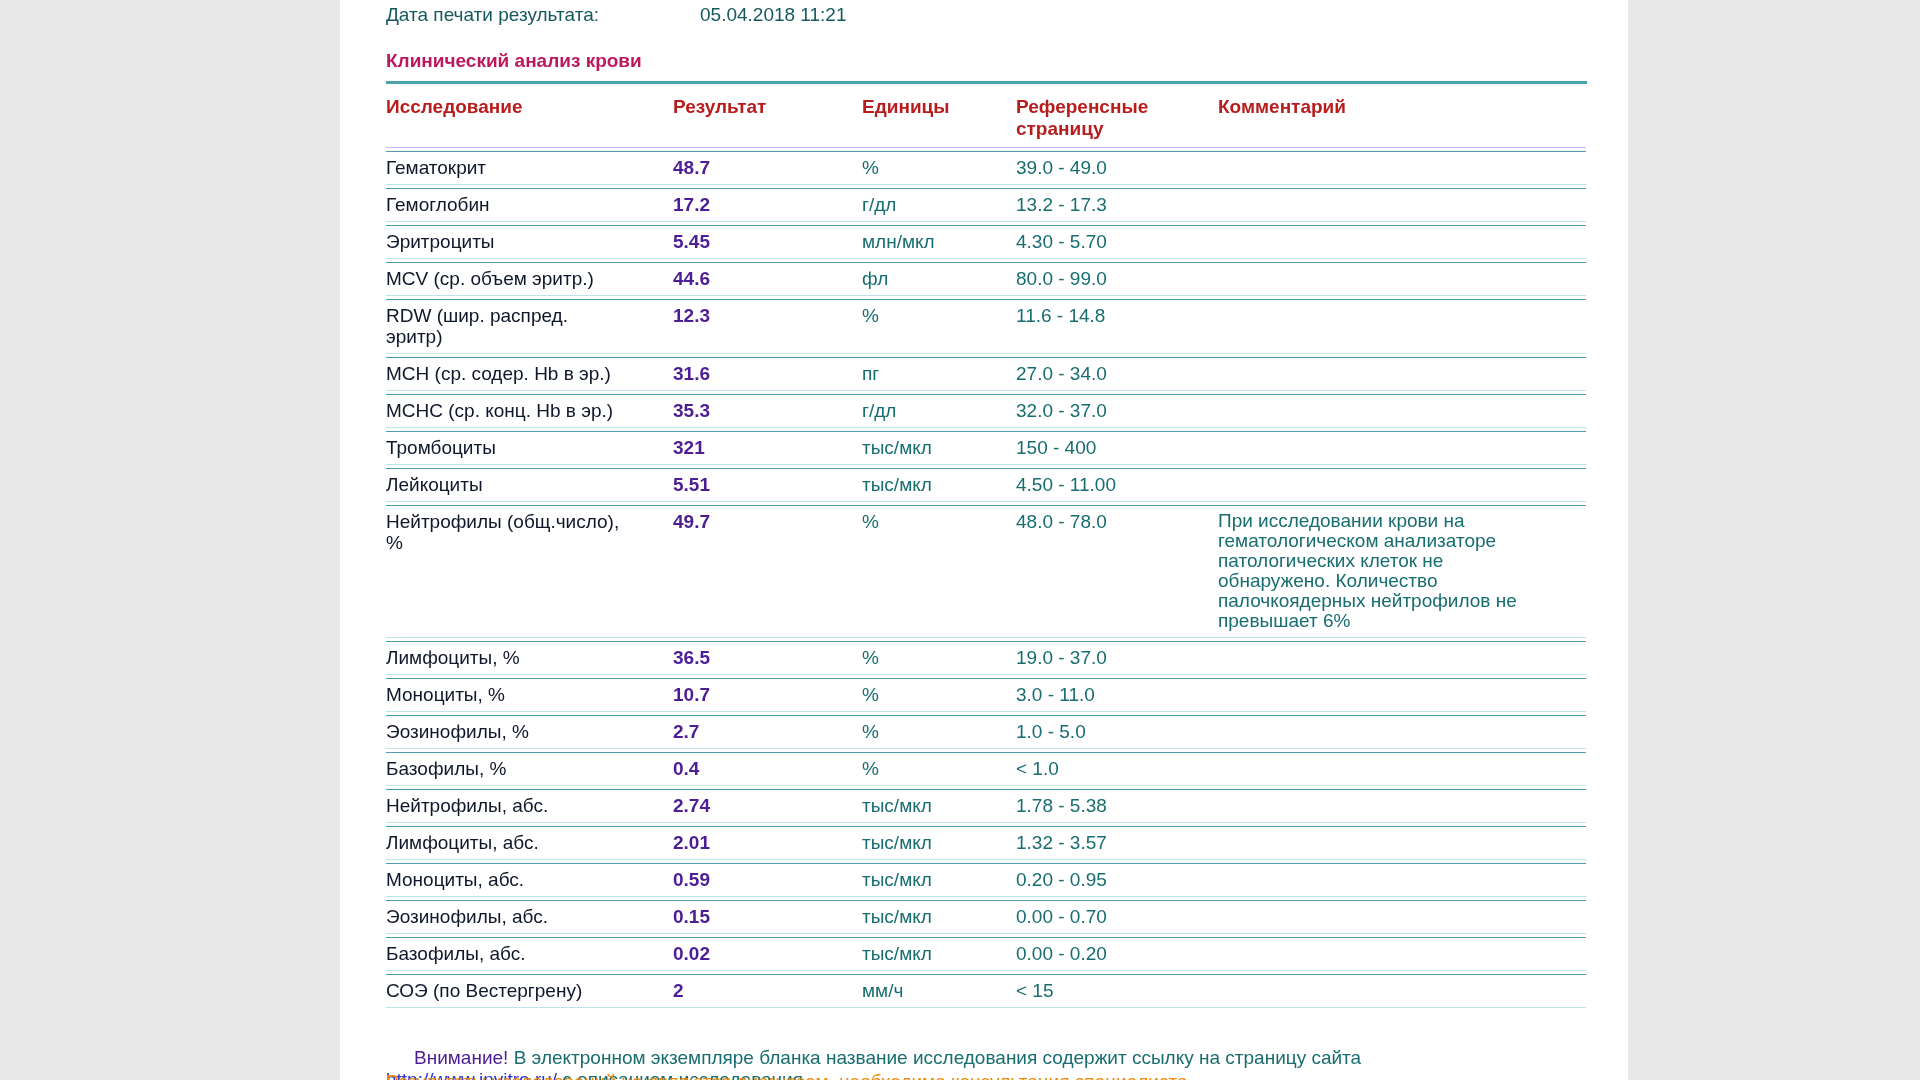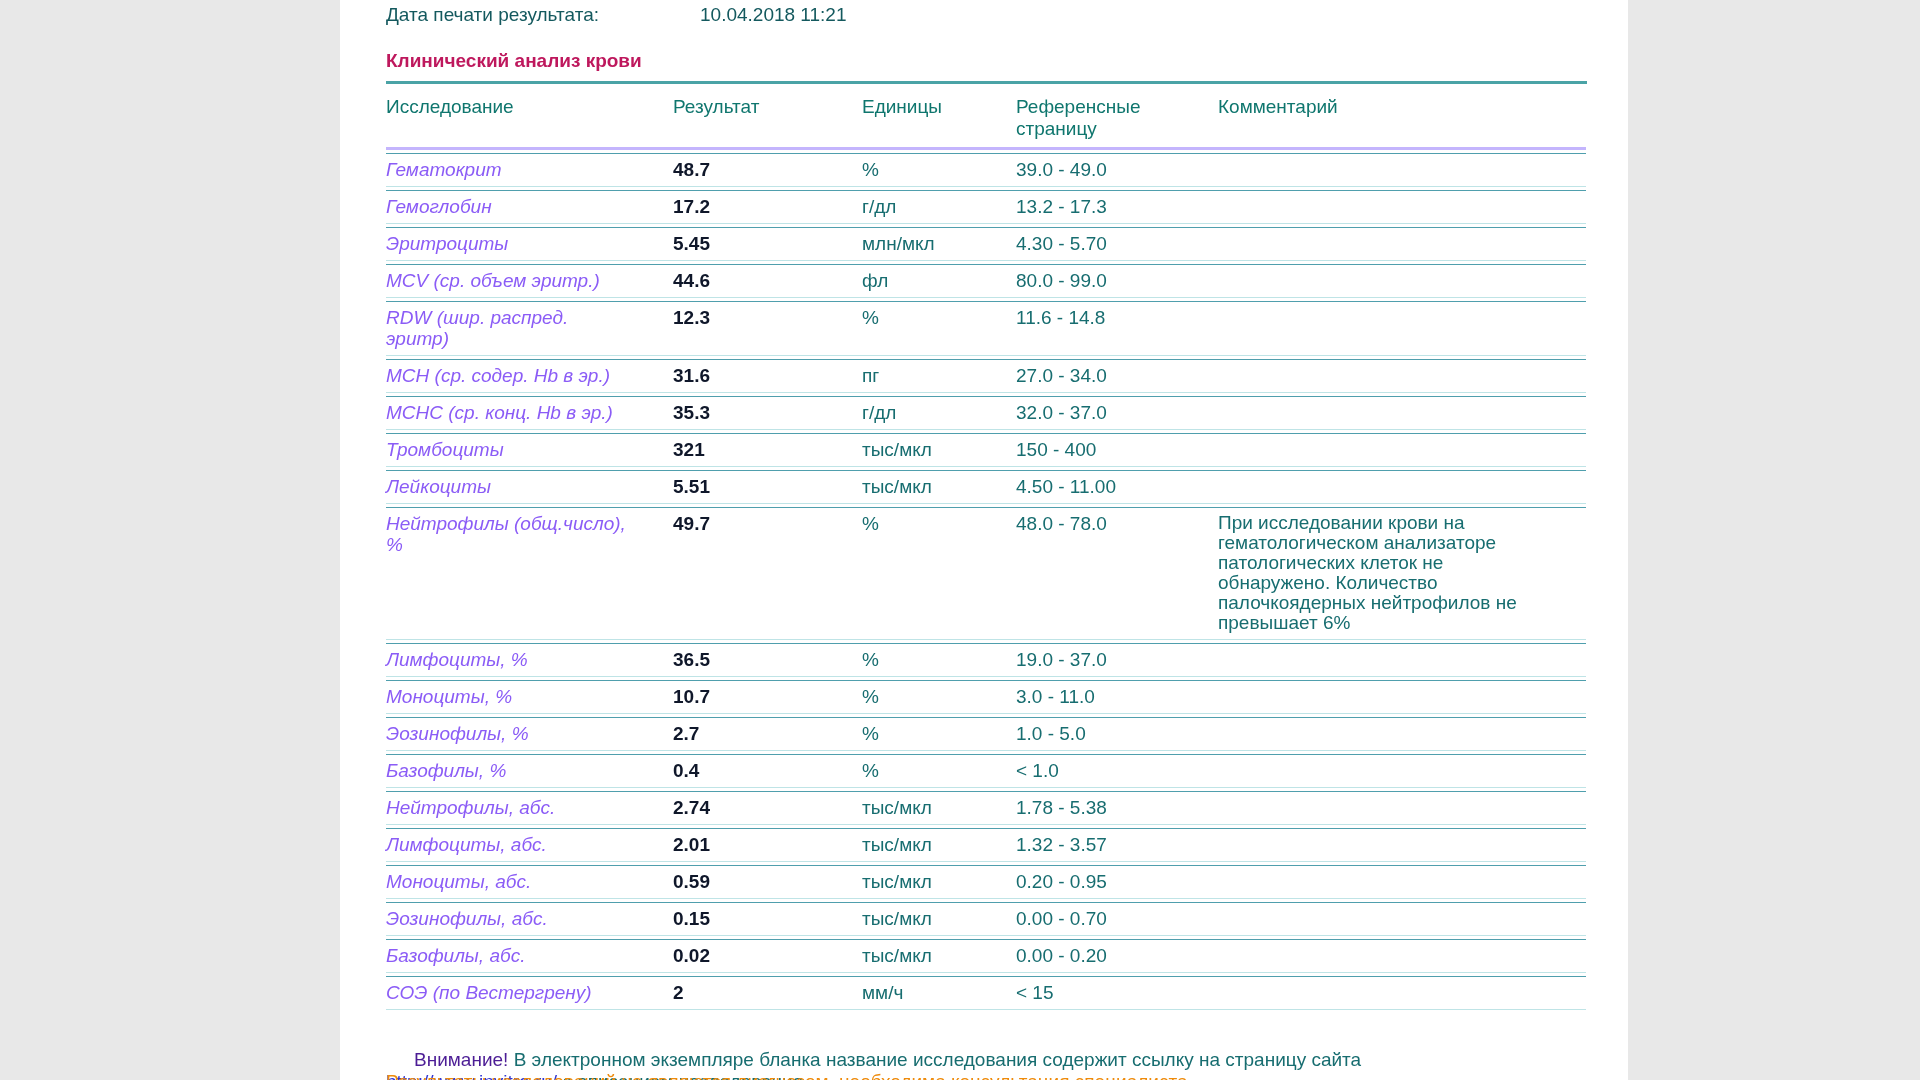--- a/index.html
+++ b/index.html
@@ -54,44 +54,43 @@
     margin-top: 0;
   }
   col.c1 { width: 287px; }
   col.c2 { width: 189px; }
   col.c3 { width: 154px; }
   col.c4 { width: 202px; }
   col.c5 { width: 368px; }
   th {
     text-align: left;
     vertical-align: top;
-    font-weight: normal;
-    font-size: 19px;
-    color: #0f766e;
+    font-weight: bold;
+    font-size: 19px;
+    color: #b91c1c;
     padding: 9px 10px 7px 0;
     line-height: 22px;
-    border-bottom: 3px solid #c4b5fd;
+    border-bottom: 1px solid #c4b5fd;
   }
   td {
     vertical-align: top;
     font-size: 19px;
     color: #176d70;
     padding: 5px 10px 6px 0;
     line-height: 21px;
     border-top: 1px solid #4f9fad;
     border-bottom: 1px solid #bfe4e6;
   }
   td.test {
-    color: #8b5cf6;
+    color: #0f172a;
     white-space: pre-line;
-    font-style: italic;
   }
   td.result {
     font-weight: bold;
-    color: #0f172a;
+    color: #4c1d95;
     margin-left: 13px;
   }
   td.comment {
     white-space: pre-line;
     line-height: 20px;
     margin-top: 9px;
   }
   .footer {
     margin-top: 36px;
     font-size: 19px;
@@ -116,21 +115,21 @@
     white-space: nowrap;
   }
 </style>
 </head>
 <body>
 
 <div class="page">
   <div class="content">
 
     <div class="date-row">
-      <span class="label">Дата печати результата:</span><span>10.04.2018 11:21</span>
+      <span class="label">Дата печати результата:</span><span>05.04.2018 11:21</span>
     </div>
 
     <div class="section-title">Клинический анализ крови</div>
     <div class="title-rule"></div>
 
     <table class="results">
       <colgroup>
         <col class="c1">
           <col class="c2">
           <col class="c3">

